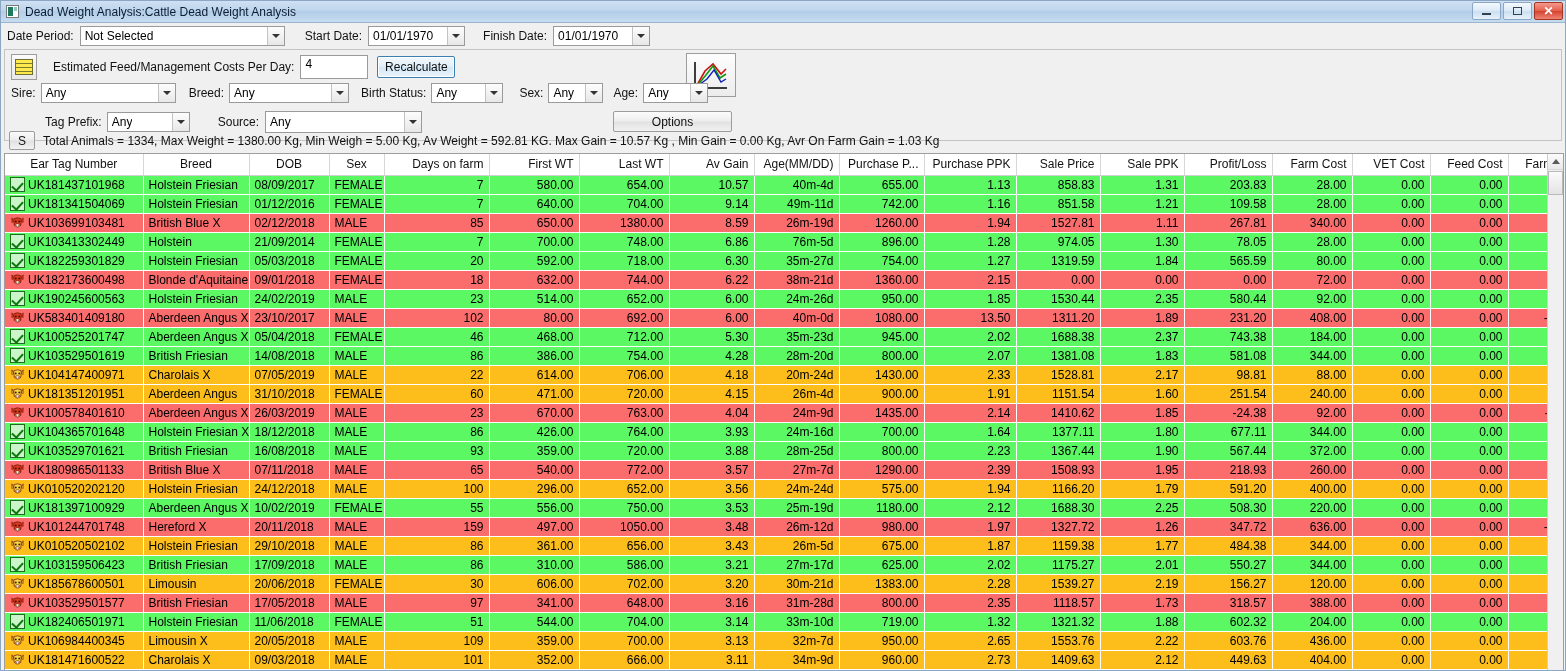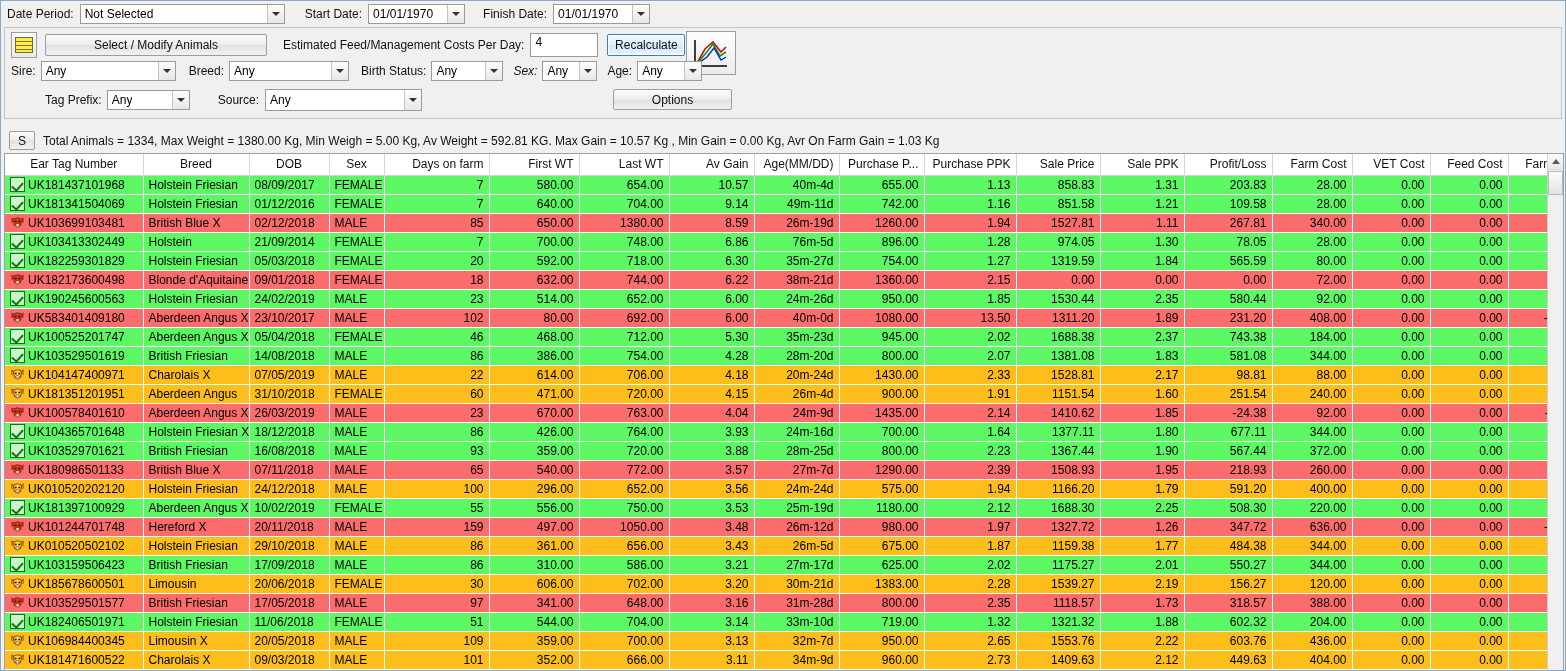--- a/index.html
+++ b/index.html
@@ -279,20 +279,35 @@
     height: 24px; width: 15px;
     background: linear-gradient(to bottom, #fbfbfb, #e3e3e3);
     border: 1px solid #b9b9b9;
   }
 </style>
 </head>
 <body>
 
 <div id="app">
 
+  <div class="titlebar">
+    <div class="title-icon"></div>
+    <div class="title-text">Dead Weight Analysis:Cattle Dead Weight Analysis</div>
+    <div class="win-btns">
+      <div class="win-btn">
+          <div class="gl-min"></div>
+        </div>
+      <div class="win-btn">
+          <div class="gl-max"></div>
+        </div>
+      <div class="win-btn close">
+          <div class="gl-close">✕</div>
+        </div>
+    </div>
+  </div>
 
   <div class="toprow">
     <span class="lbl">Date Period:</span>
     <div class="combo" style="width:205px;">
       <span class="cval">Not Selected</span>
       <span class="arrowbox">
           <span class="caret"></span>
         </span>
     </div>
     <span class="lbl" style="margin-left:14px;">Start Date:</span>
@@ -310,21 +325,20 @@
         </span>
     </div>
   </div>
 
   <div class="panel">
 
     <div class="panel-row" style="left:6px; top:4px;">
       <div class="gridicon">
           <div class="inner"></div>
         </div>
-      <div class="btn" style="width:222px;height:22px;margin-left:8px;">Select / Modify Animals</div>
       <span class="lbl" style="margin-left:16px;">Estimated Feed/Management Costs Per Day:</span>
       <div class="numbox" style="width:68px;margin-left:6px;">4</div>
       <div class="btn focus" style="width:78px;height:22px;margin-left:9px;">Recalculate</div>
     </div>
 
     <div class="panel-row" style="left:681px; top:3px;">
       <div class="chartbtn">
         <svg width="40" height="34" viewBox="0 0 40 34">
           <polyline points="4,30 36,30" stroke="#000" stroke-width="1.5" fill="none"></polyline>
           <polyline points="4,4 4,30" stroke="#000" stroke-width="1.5" fill="none"></polyline>
@@ -350,21 +364,21 @@
             <span class="caret"></span>
           </span>
       </div>
       <span class="lbl" style="margin-left:12px;">Birth Status:</span>
       <div class="combo" style="width:72px;margin-left:5px;">
         <span class="cval">Any</span>
         <span class="arrowbox">
             <span class="caret"></span>
           </span>
       </div>
-      <span class="lbl" style="margin-left:10px;font-style:italic;">Sex:</span>
+      <span class="lbl" style="margin-left:16px;">Sex:</span>
       <div class="combo" style="width:55px;margin-left:5px;">
         <span class="cval">Any</span>
         <span class="arrowbox">
             <span class="caret"></span>
           </span>
       </div>
       <span class="lbl" style="margin-left:10px;">Age:</span>
       <div class="combo" style="width:65px;margin-left:5px;">
         <span class="cval">Any</span>
         <span class="arrowbox">

